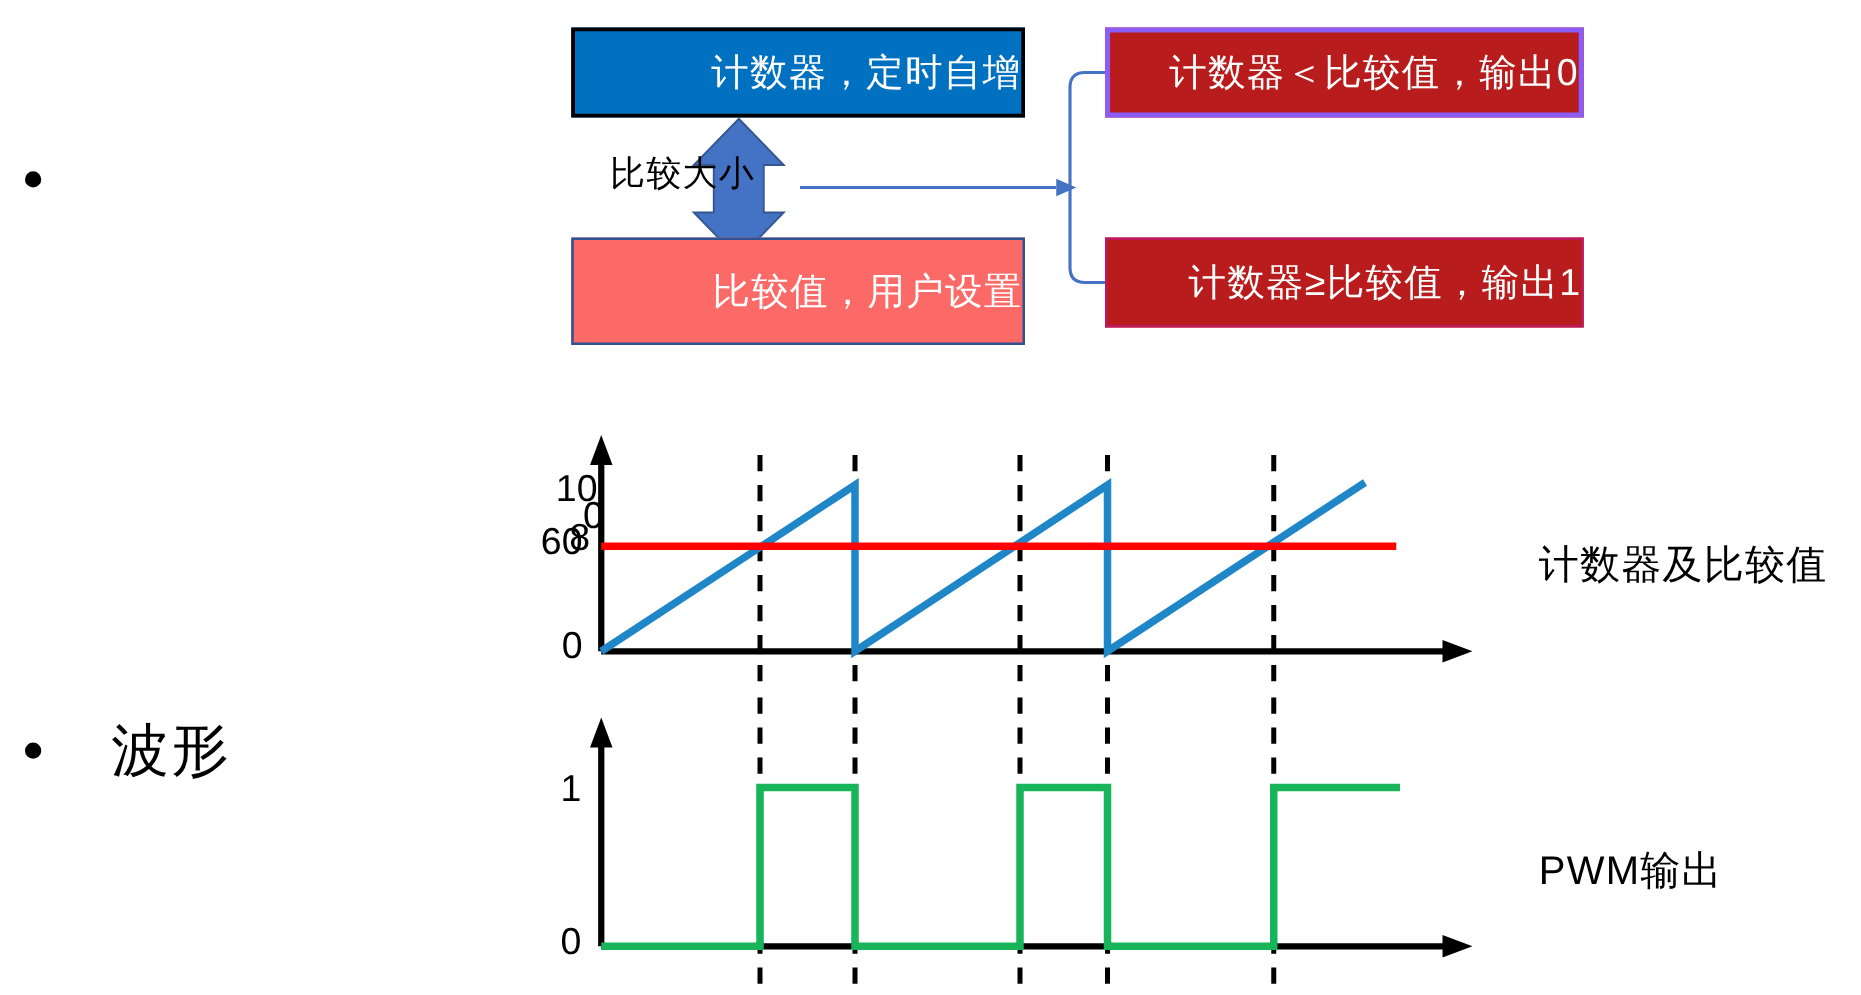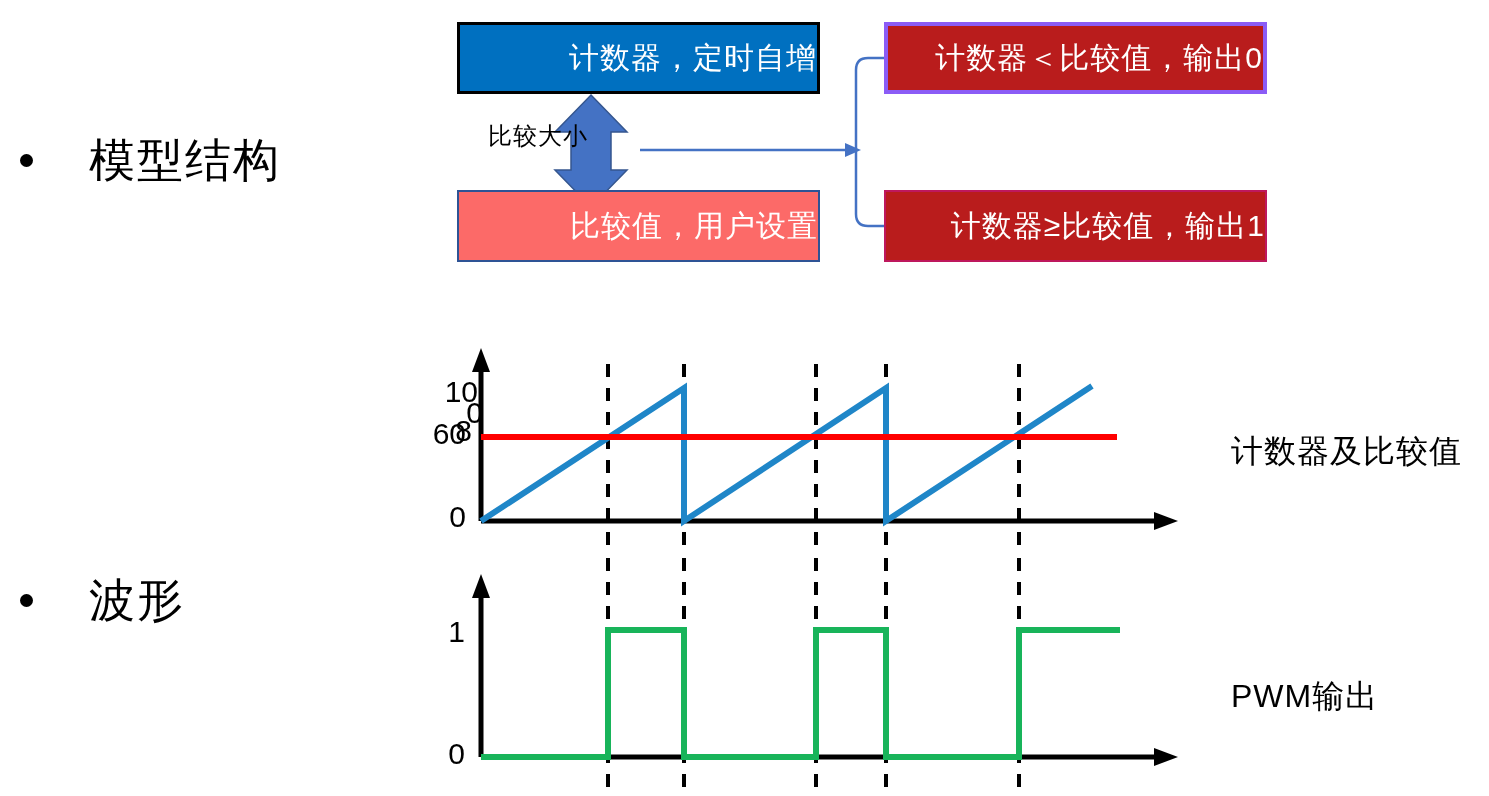--- a/index.html
+++ b/index.html
@@ -52,42 +52,42 @@
     letter-spacing: 1px;
     white-space: nowrap;
   }
   #box-counter {
     left: 457px; top: 22px; width: 363px; height: 72px;
     background: #0070C0;
     border: 3px solid #000000;
     color: #ffffff;
   }
   #box-compare-value {
-    left: 457px; top: 190px; width: 363px; height: 72px;
+    left: 457px; top: 190px; width: 363px; height: 86px;
     background: #FC6A68;
     border: 2px solid #2E5395;
     color: #ffffff;
   }
   #box-out-zero {
     left: 884px; top: 22px; width: 383px; height: 72px;
     background: #b91c1c;
     border: 4px solid #8b5cf6;
     color: #ffffff;
   }
   #box-out-one {
     left: 884px; top: 190px; width: 383px; height: 72px;
     background: #b91c1c;
     border: 2px solid #be185d;
     color: #ffffff;
   }
 
   #label-compare-size {
     position: absolute;
     left: 488px; top: 120px;
-    font-size: 24px;
+    font-size: 28px;
     letter-spacing: 1px;
     white-space: nowrap;
     color: #000000;
   }
 
   
   .overlay {
     position: absolute;
     left: 0; top: 0;
     width: 1489px; height: 796px;
@@ -112,21 +112,20 @@
     color: #000000;
   }
   #caption-counter  { left: 1231px; top: 430px; }
   #caption-pwm      { left: 1231px; top: 675px; }
 </style>
 </head>
 <body>
 
 <div class="bullet-row" id="bullet-model">
   <span class="bullet-dot"></span>
-  <span class="bullet-label">模型结构</span>
 </div>
 
 <div class="bullet-row" id="bullet-wave">
   <span class="bullet-dot"></span>
   <span class="bullet-label">波形</span>
 </div>
 
 <svg class="overlay" viewBox="0 0 1489 796" xmlns="http://www.w3.org/2000/svg">
 
   <g fill="none" stroke="#4472C4" stroke-width="2.5">

